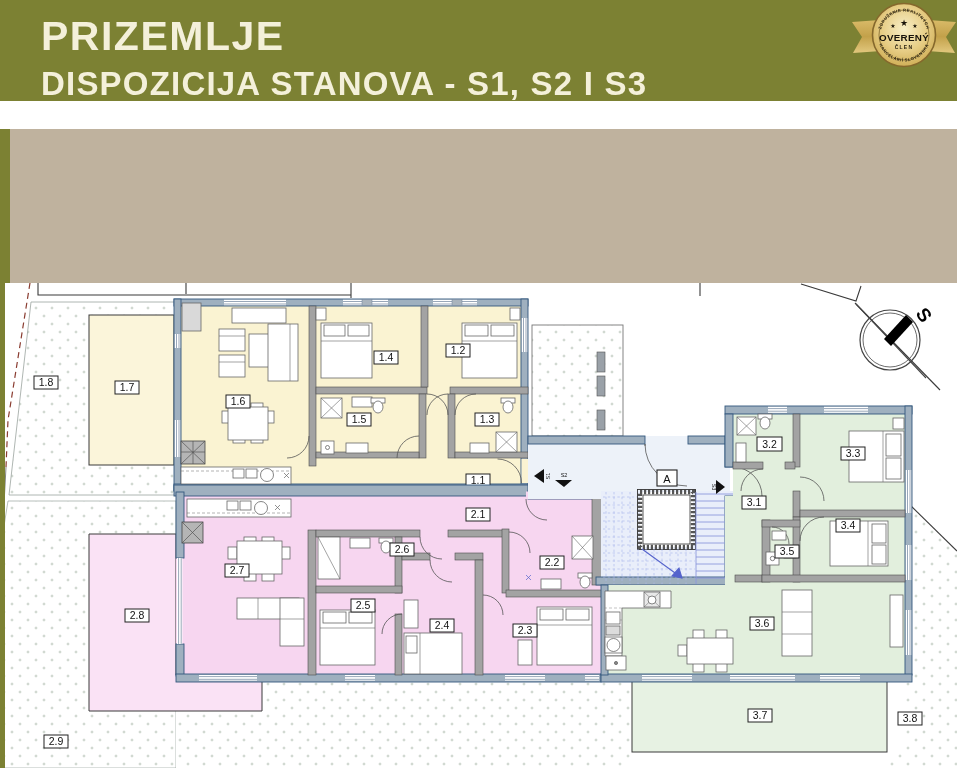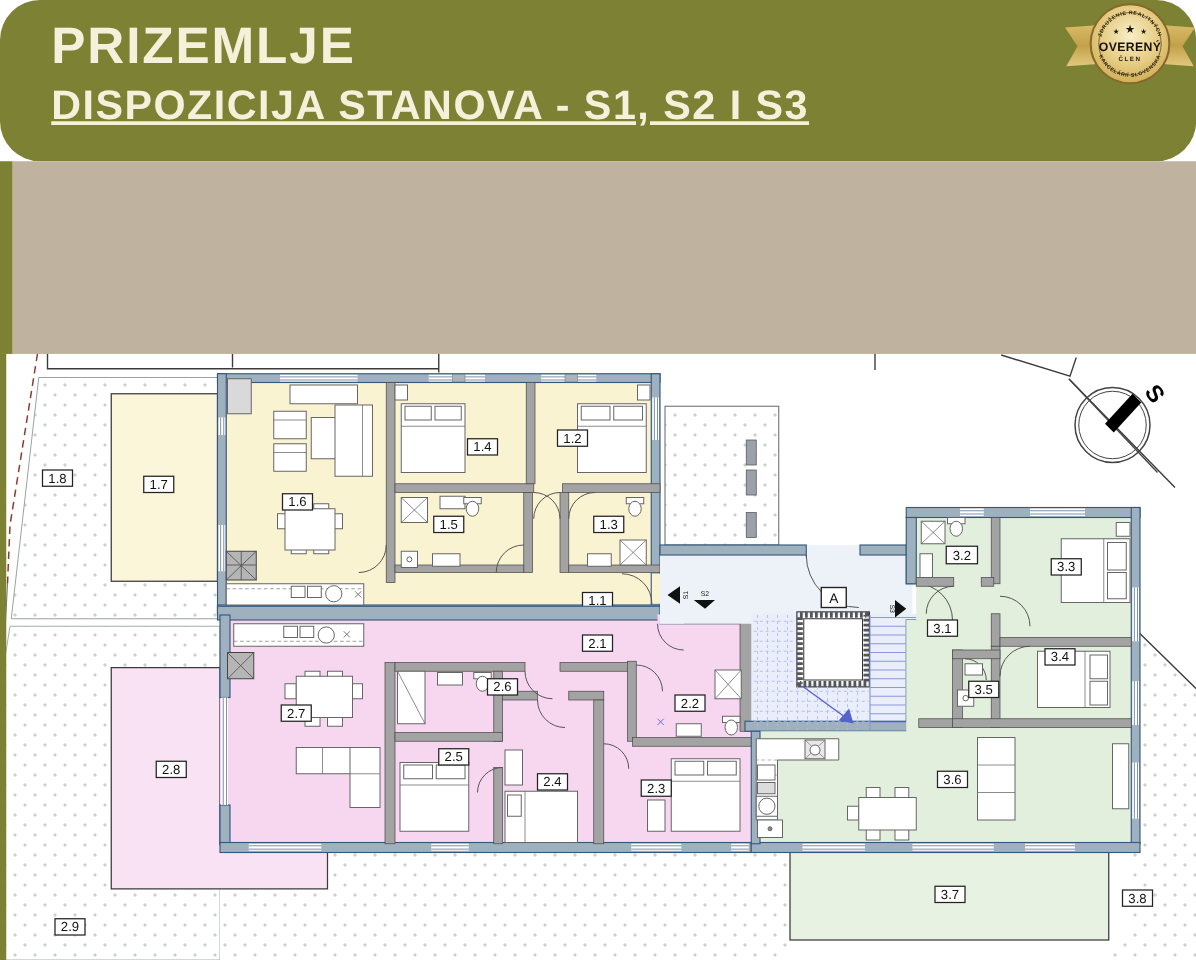--- a/index.html
+++ b/index.html
@@ -1,20 +1,20 @@
 <!DOCTYPE html>
 <html><head>
 <meta charset="utf-8">
 <style>
   html,body{margin:0;padding:0;}
   body{width:957px;height:768px;position:relative;background:#ffffff;overflow:hidden;
        font-family:"Liberation Sans", sans-serif;}
-  #hdr{position:absolute;left:0;top:0;width:957px;height:129px;background:#7c8133;border-radius:32px;}
+  #hdr{position:absolute;left:0;top:0;width:957px;height:101px;background:#7c8133;}
   #hdr .t1{position:absolute;left:41px;top:13px;font-size:41px;font-weight:700;color:#f4f0da;letter-spacing:1.5px;}
-  #hdr .t2{position:absolute;left:41px;top:65px;font-size:33px;font-weight:700;color:#f4f0da;letter-spacing:1.2px;text-decoration:underline;}
+  #hdr .t2{position:absolute;left:41px;top:65px;font-size:33px;font-weight:700;color:#f4f0da;letter-spacing:1.2px;}
   #band{position:absolute;left:10px;top:129px;width:947px;height:155px;background:#bfb29e;}
   #sidebar{position:absolute;left:0;top:129px;width:10px;height:155px;background:#7c8133;}
   #plan{position:absolute;left:0;top:283px;width:957px;height:485px;}
   #badge{position:absolute;left:845px;top:0px;width:118px;height:76px;}
 </style>
 </head>
 <body>
 
 <div id="hdr">
 

